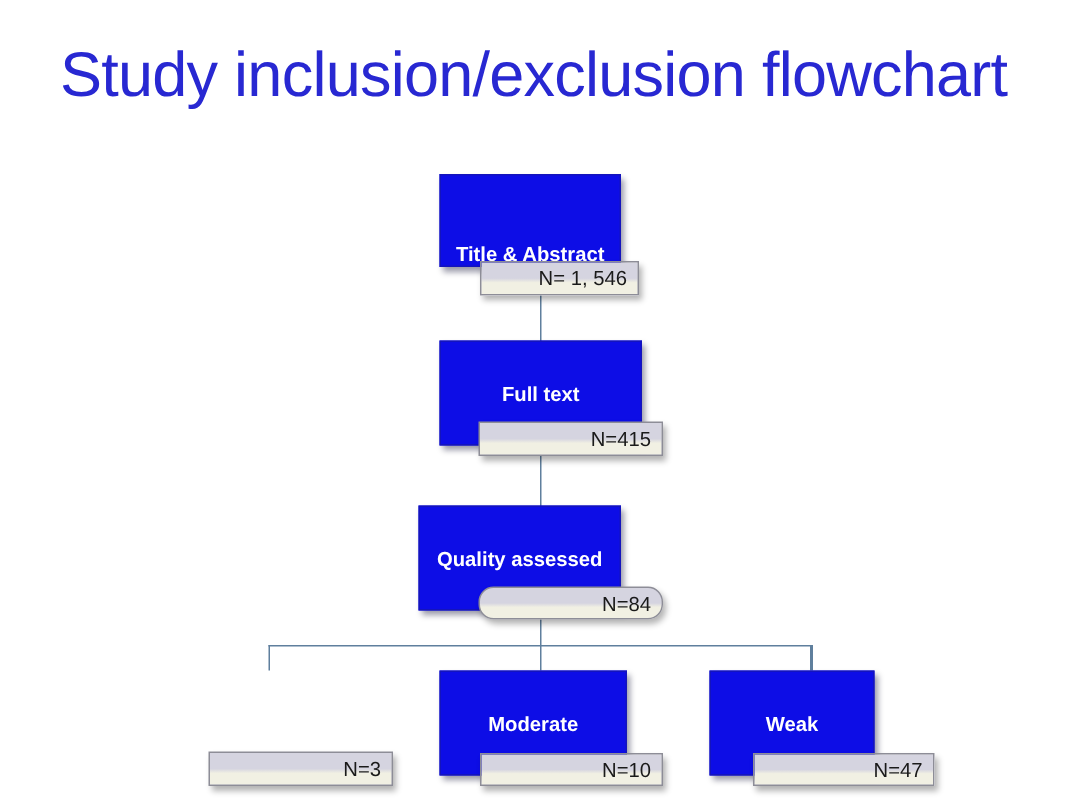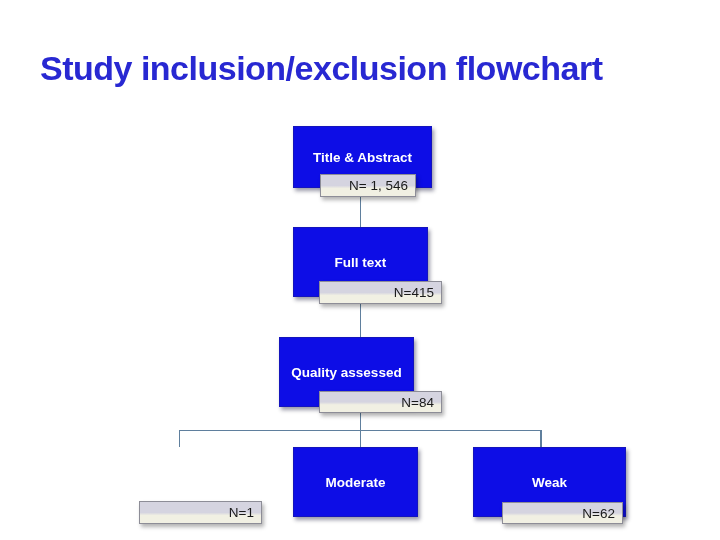--- a/index.html
+++ b/index.html
@@ -8,24 +8,24 @@
     position: relative;
     width: 720px;
     height: 540px;
     background: #ffffff;
     overflow: hidden;
     font-family: "Liberation Sans", sans-serif;
   }
   .slide-title {
     position: absolute;
     left: 40px;
-    top: 49px;
+    top: 26px;
     width: 665px;
-    font-size: 34px;
-    font-weight: 700;
+    font-size: 42px;
+    font-weight: 400;
     letter-spacing: -0.5px;
     color: var(--title-blue, #2828d2);
     white-space: nowrap;
   }
   .bluebox {
     position: absolute;
     background: var(--box-blue, #0d0de6);
     border: 1px solid #1414bc;
     color: #ffffff;
     font-size: 13.5px;
@@ -68,49 +68,52 @@
 
   <div class="slide-title">Study inclusion/exclusion flowchart</div>
 
   <div class="conn" style="left:359.5px; top:197px; width:1.5px; height:31px;"></div>
   <div class="conn" style="left:359.5px; top:304px; width:1.5px; height:34px;"></div>
   <div class="conn" style="left:359.5px; top:413px; width:1.5px; height:34px;"></div>
   <div class="conn" style="left:178.5px; top:429.5px; width:363px; height:1.5px;"></div>
   <div class="conn" style="left:178.5px; top:429.5px; width:1.5px; height:17.5px;"></div>
   <div class="conn" style="left:540px; top:429.5px; width:1.5px; height:17.5px;"></div>
 
-  <div class="bluebox" style="left:293px; top:126px; width:139px; height:62px;">
+  <div class="bluebox" style="left:293px; top:116px; width:121px; height:62px;align-items:flex-end;">
     <span>Title &amp; Abstract</span>
   </div>
-  <div class="nbar" style="left:320px; top:174px; width:96px; height:23px;">
+  <div class="nbar" style="left:320px; top:174px; width:106px; height:23px;">
     <span>N= 1, 546</span>
   </div>
 
   <div class="bluebox" style="left:293px; top:227px; width:135px; height:70px;justify-content:center;">
     <span>Full text</span>
   </div>
   <div class="nbar" style="left:319px; top:281px; width:123px; height:23px;align-items:center;">
     <span>N=415</span>
   </div>
 
   <div class="bluebox" style="left:279px; top:337px; width:135px; height:70px;">
     <span>Quality assessed</span>
   </div>
-  <div class="nbar" style="left:319px; top:391px; width:123px; height:22px;">
+  <div class="nbar" style="left:319px; top:391px; width:123px; height:22px;border-radius:10px;">
     <span>N=84</span>
   </div>
 
   <div class="nbar" style="left:139px; top:501px; width:123px; height:23px;">
-    <span>N=1</span>
+    <span>N=3</span>
   </div>
 
   <div class="bluebox" style="left:293px; top:447px; width:125px; height:70px;">
     <span>Moderate</span>
   </div>
+  <div class="nbar" style="left:320px; top:502px; width:122px; height:22px;">
+    <span>N=10</span>
+  </div>
 
-  <div class="bluebox" style="left:473px; top:447px; width:153px; height:70px;">
+  <div class="bluebox" style="left:473px; top:447px; width:110px; height:70px;">
     <span>Weak</span>
   </div>
   <div class="nbar" style="left:502px; top:502px; width:121px; height:22px;">
-    <span>N=62</span>
+    <span>N=47</span>
   </div>
 
 </div>
 
 </body></html>

